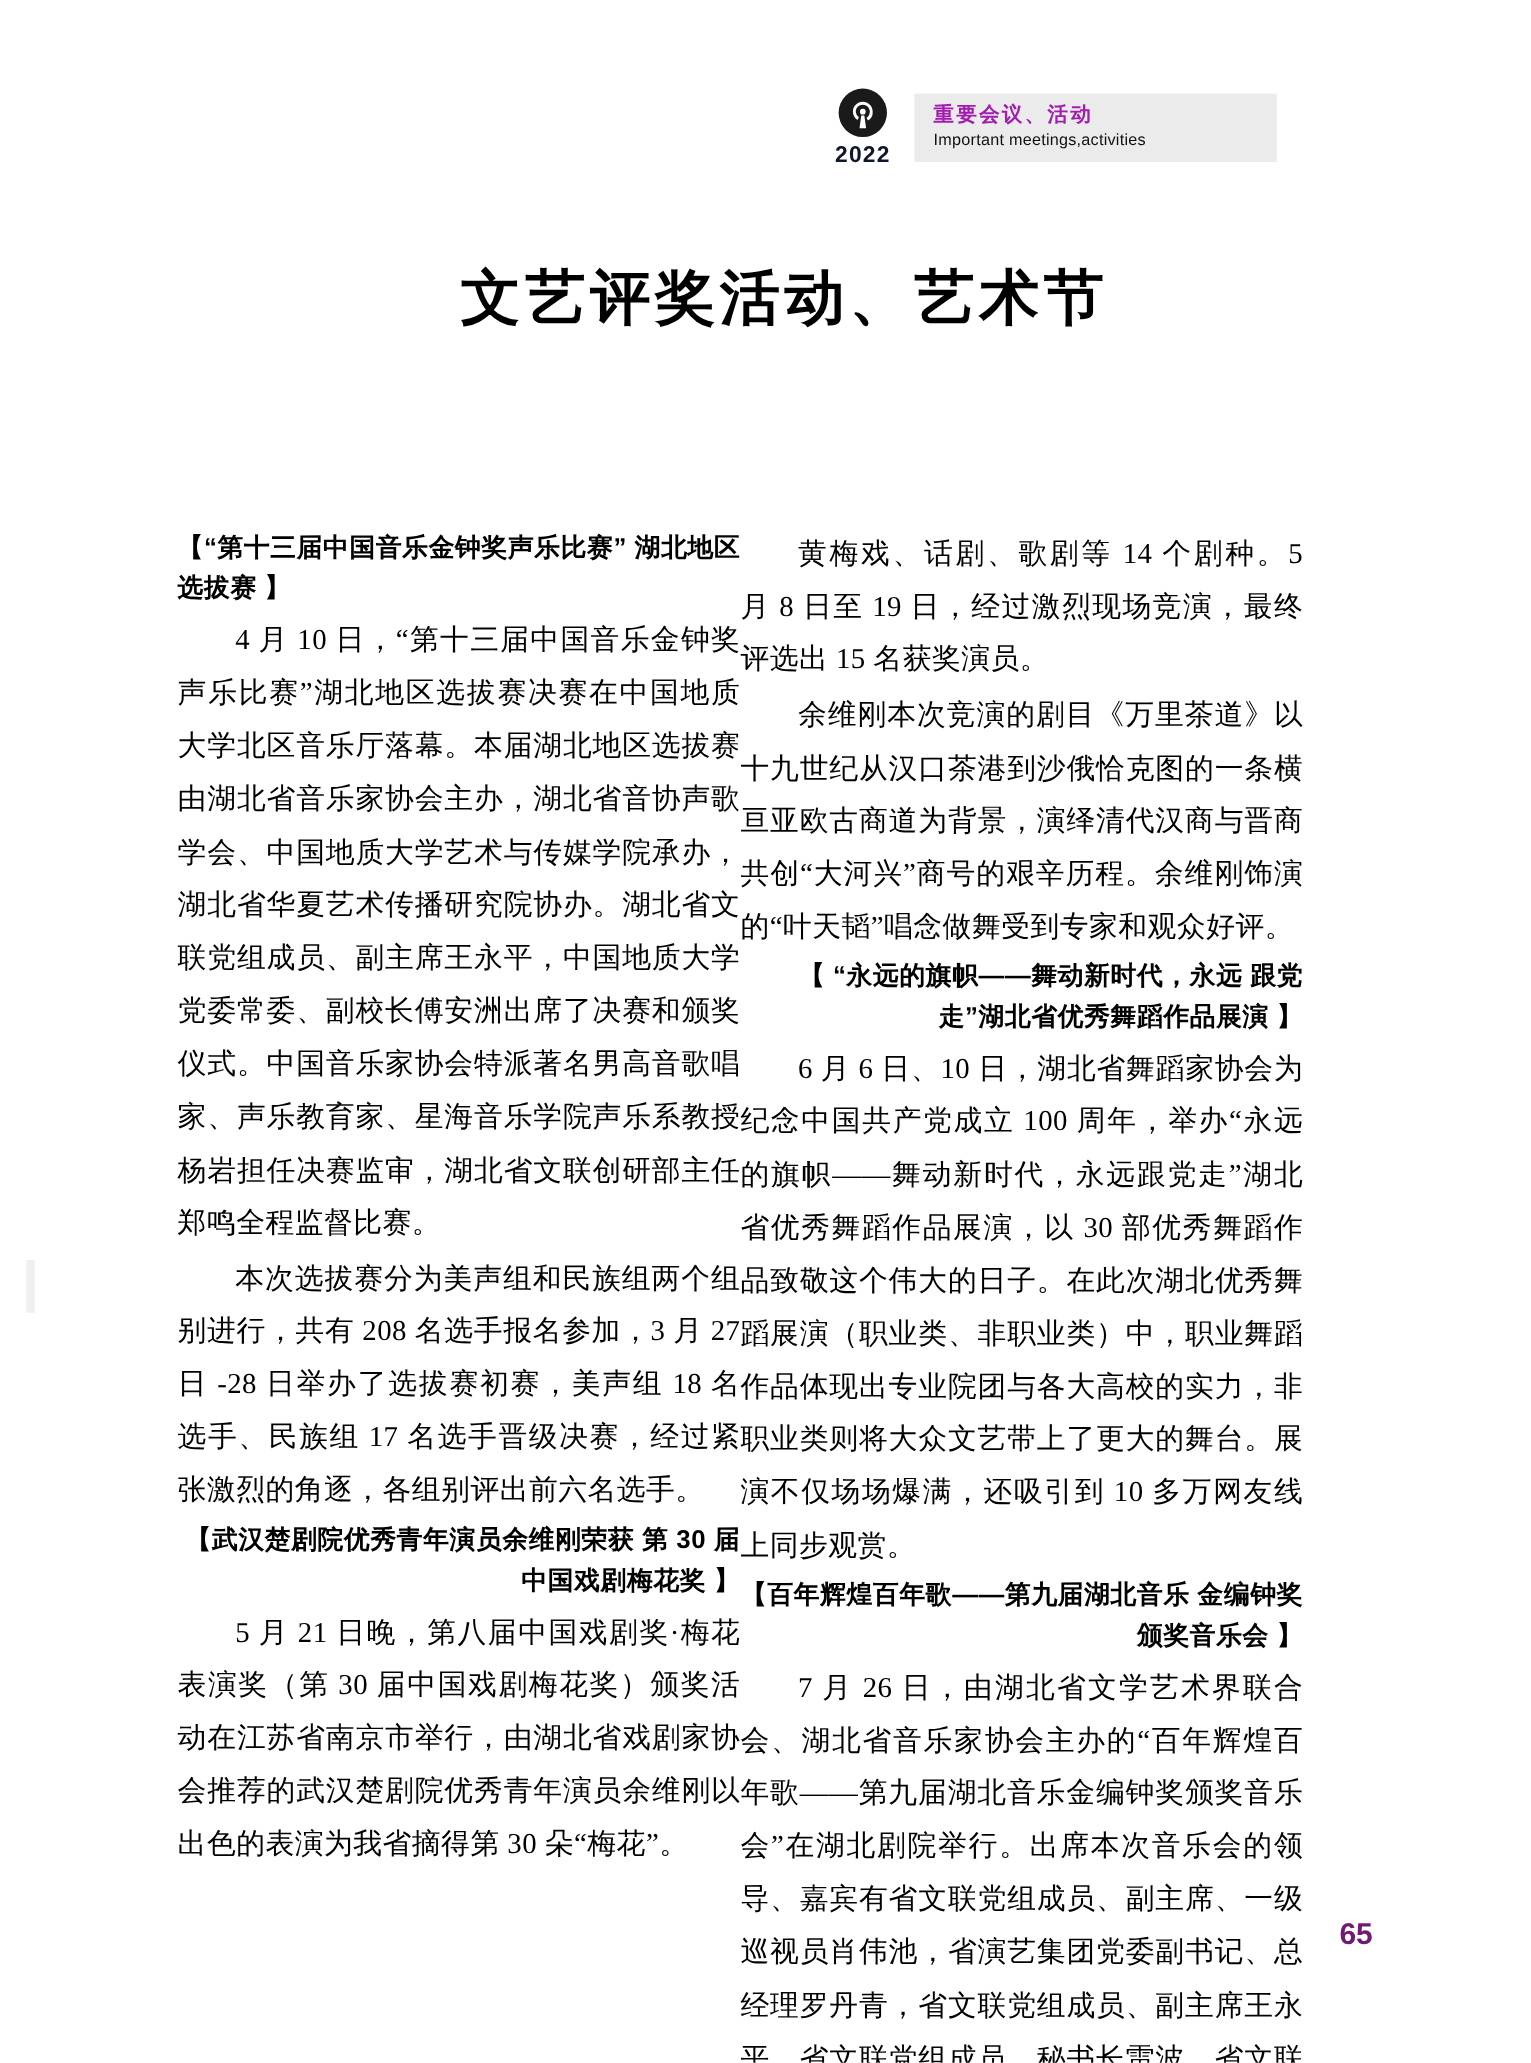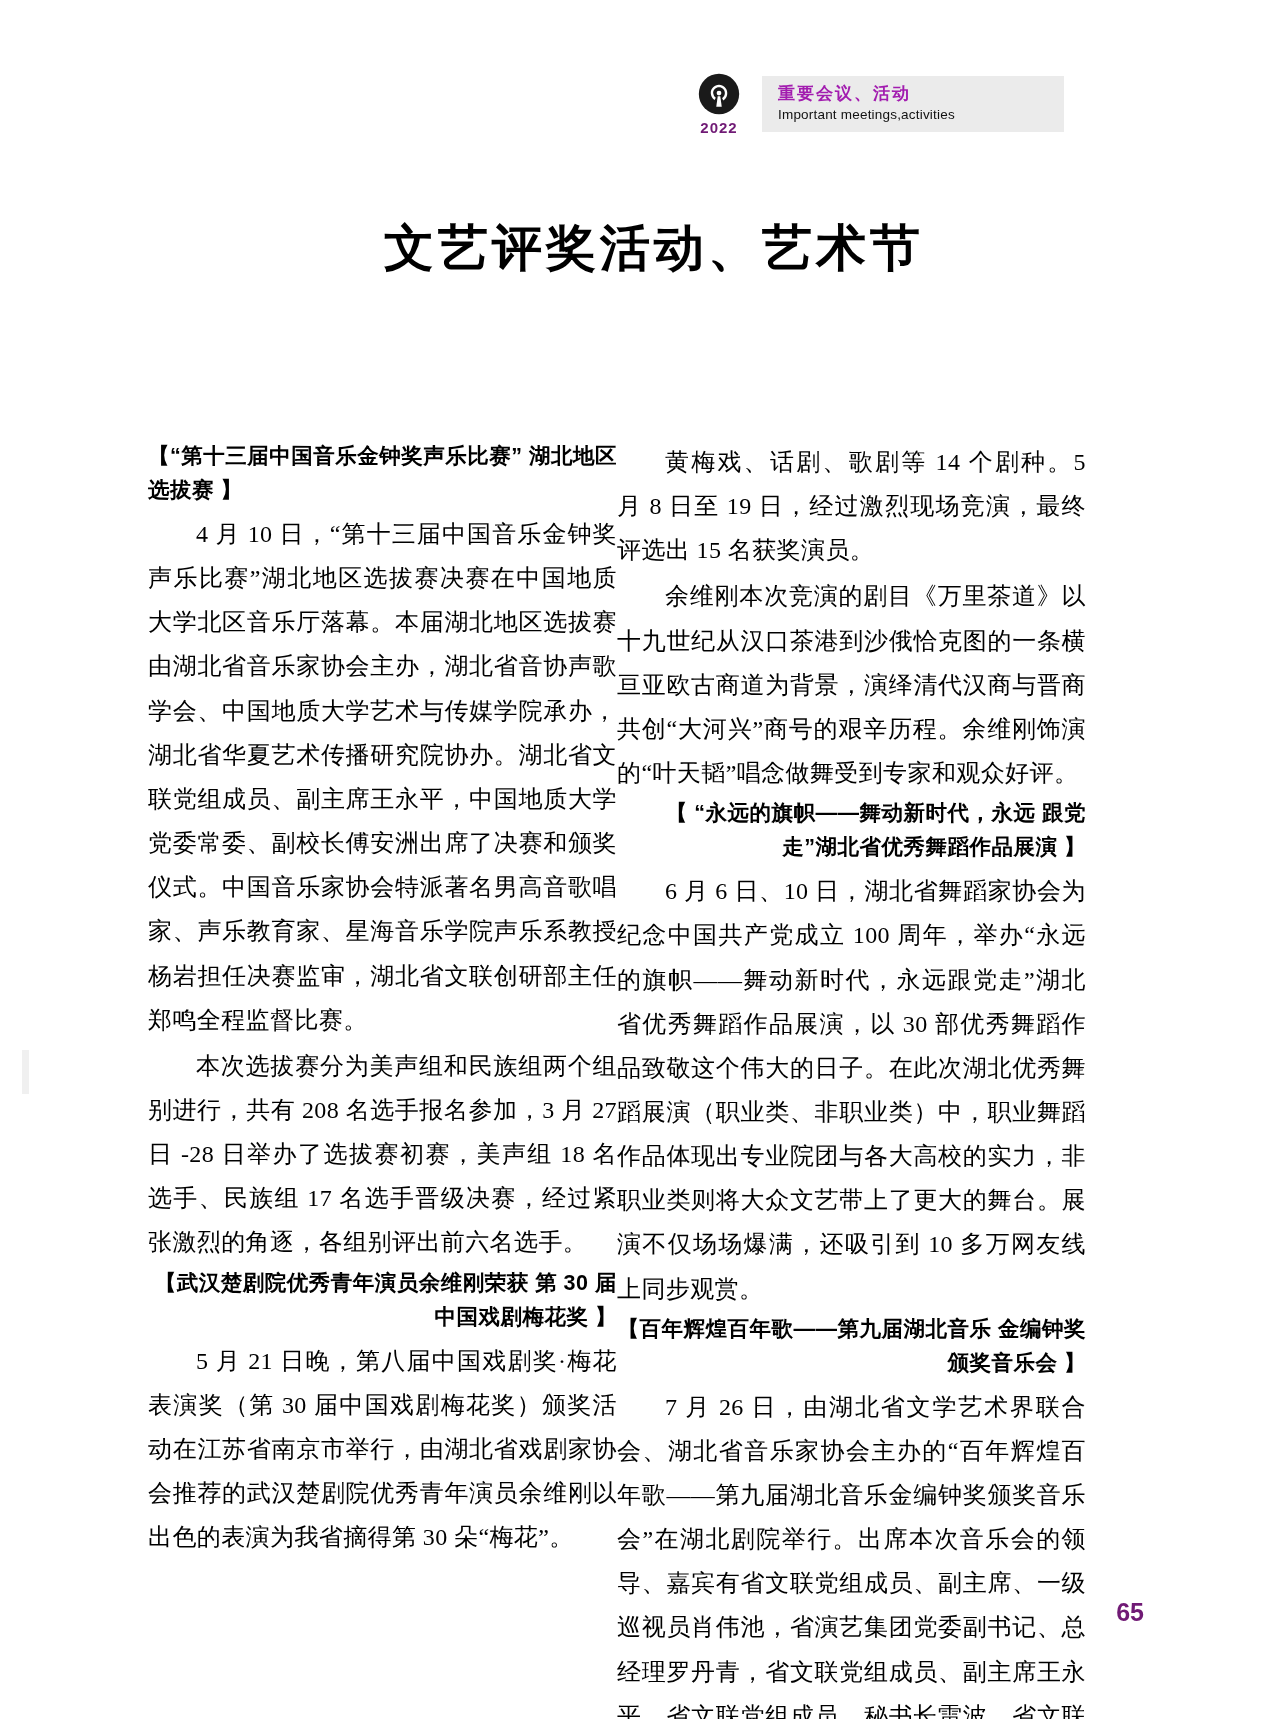--- a/index.html
+++ b/index.html
@@ -38,24 +38,24 @@
   }
   .logo-mark {
     width: 44px;
     height: 44px;
     position: relative;
   }
   .logo-mark svg { display: block; }
   .logo-year {
     font-family: "Liberation Sans", sans-serif;
     font-weight: bold;
-    font-size: 15px;
+    font-size: 19px;
     letter-spacing: 1px;
     margin-top: 3px;
-    color: #701a75;
+    color: #0f172a;
   }
   .header-bar {
     background: #ebebeb;
     padding: 7px 26px 9px 16px;
     min-width: 260px;
   }
   .header-cn {
     font-family: "Liberation Sans", sans-serif;
     font-weight: bold;
     font-size: 17px;

